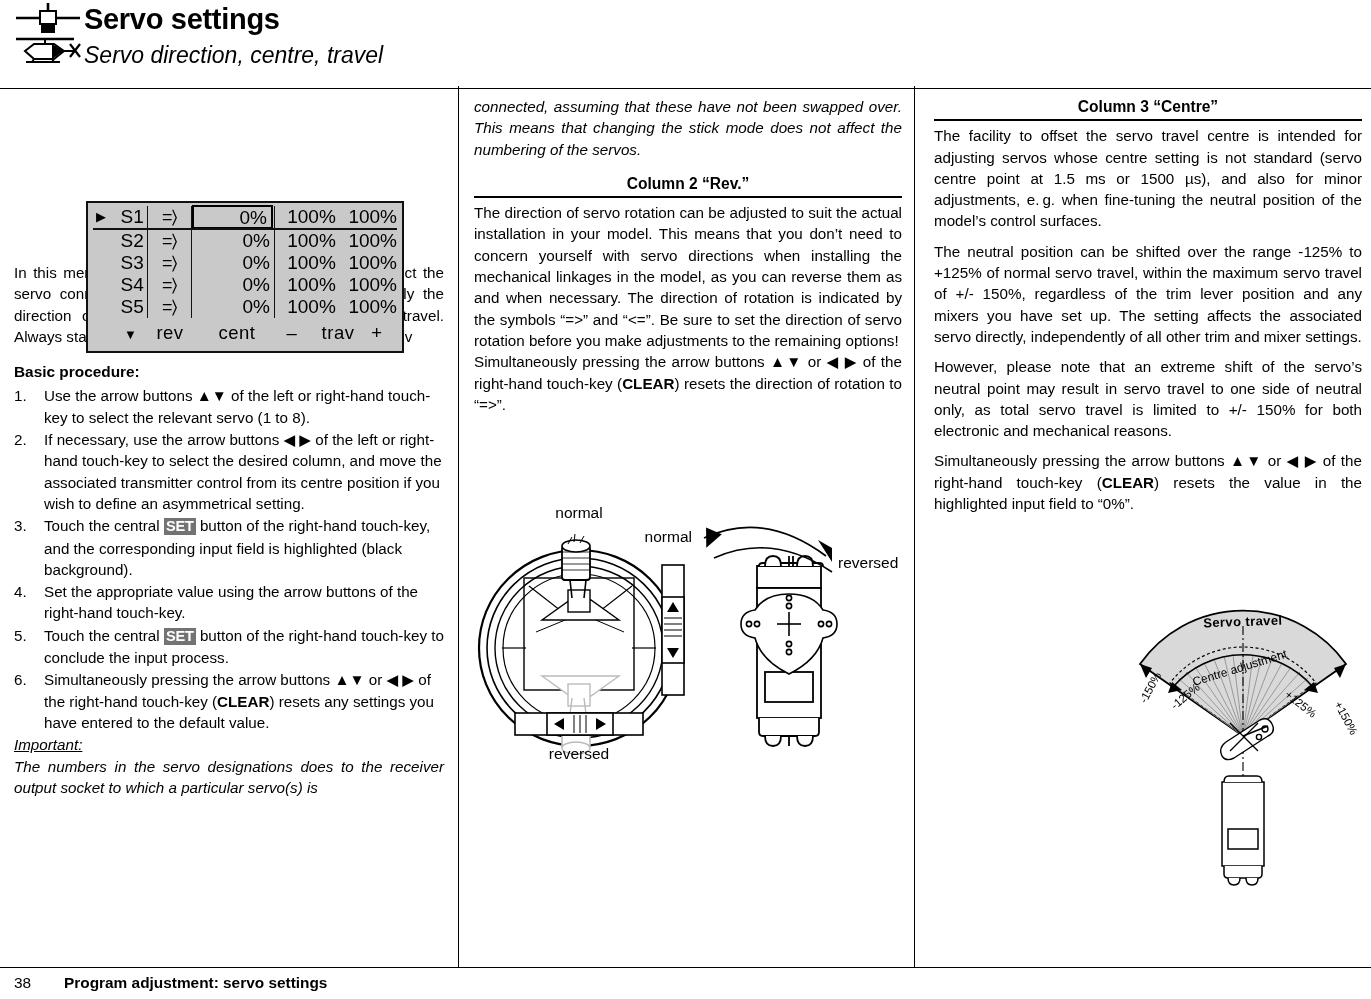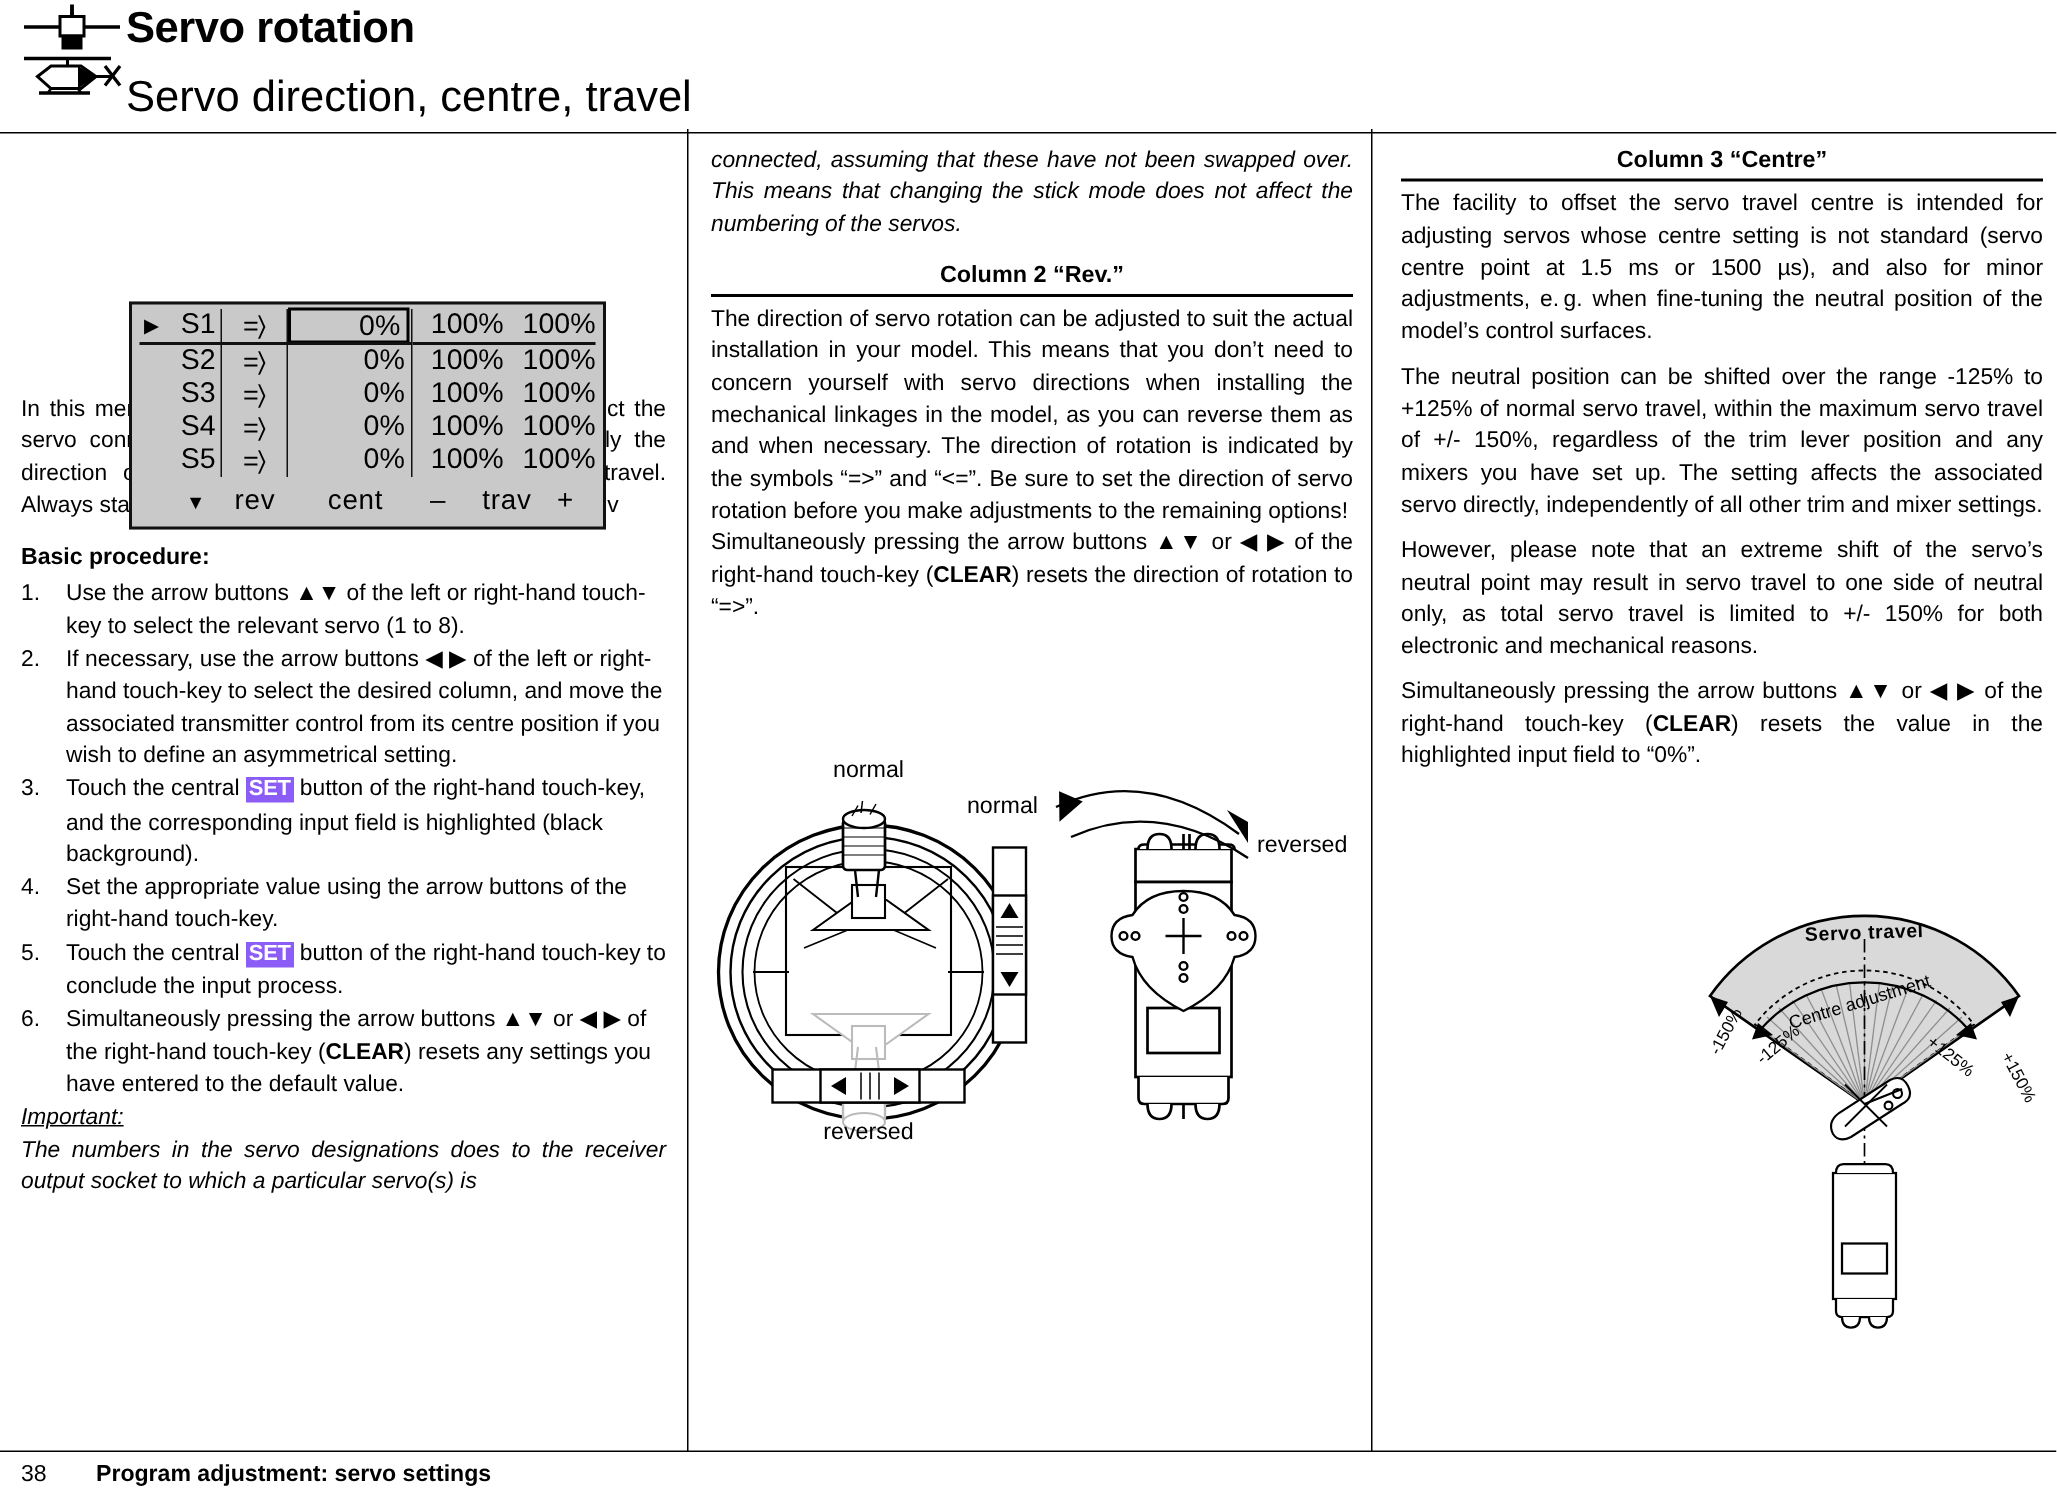--- a/index.html
+++ b/index.html
@@ -15,21 +15,21 @@
 
   
   .header { position: absolute; left: 0; top: 0; width: 1371px; height: 78px; }
   .heli-icons { position: absolute; left: 12px; top: 2px; width: 72px; height: 68px; }
   .header-text { position: absolute; left: 84px; top: 0px; }
   .title-main {
     font-size: 29px; font-weight: bold; letter-spacing: -0.3px;
     line-height: 34px; margin-top: 2px;
   }
   .title-sub {
-    font-size: 29px; font-weight: normal; line-height: 28px; margin-top: 15px;
+    font-size: 23px; font-weight: normal; line-height: 28px; margin-top: 5px; font-style: italic;
   }
   .header-rule {
     position: absolute; left: 0; top: 88px; width: 1371px;
     border-top: 1.4px solid #000;
   }
 
   
   .col { position: absolute; top: 96px; font-size: 15.2px; line-height: 21.3px; }
   .col1 { left: 14px;  width: 430px; }
   .col2 { left: 474px; width: 428px; }
@@ -55,21 +55,21 @@
 
   h4.bp { font-size: 15.4px; font-weight: bold; margin: 14px 0 3px 0; }
 
   ol.steps { list-style: none; margin: 0; padding: 0; }
   ol.steps li {
     position: relative; padding-left: 30px; margin-bottom: 1px; text-align: left;
   }
   ol.steps li .num { position: absolute; left: 0; top: 0; }
 
   .inv {
-    background: #8b5cf6; color: #fff; font-weight: bold;
+    background: #737373; color: #fff; font-weight: bold;
     padding: 0 2px 1px 2px; letter-spacing: -0.2px; font-size: 14.6px;
   }
   .imp { font-style: italic; text-decoration: underline; font-weight: normal; }
 
   
   .lcd {
     position: absolute; left: 72px; top: 105px;
     width: 318px; height: 152px;
     background: #c9c9c9; border: 2.6px solid #111;
     padding: 3px 5px 2px 5px;
@@ -135,21 +135,21 @@
           <path d="M52,49 L64,49" stroke="#000" stroke-width="2"></path>
           <line x1="58" y1="42" x2="68" y2="55" stroke="#000" stroke-width="2.2"></line>
           <line x1="68" y1="42" x2="58" y2="55" stroke="#000" stroke-width="2.2"></line>
           <line x1="14" y1="60" x2="48" y2="60" stroke="#000" stroke-width="2.2"></line>
           <line x1="22" y1="57" x2="20" y2="60" stroke="#000" stroke-width="1.8"></line>
           <line x1="40" y1="57" x2="42" y2="60" stroke="#000" stroke-width="1.8"></line>
         </g>
       </svg>
     </div>
     <div class="header-text">
-      <div class="title-main">Servo rotation</div>
+      <div class="title-main">Servo settings</div>
       <div class="title-sub">Servo direction, centre, travel</div>
     </div>
   </div>
   <div class="header-rule"></div>
 
   <div class="vrule vrule-a"></div>
   <div class="vrule vrule-b"></div>
 
   <div class="col col1">
 

